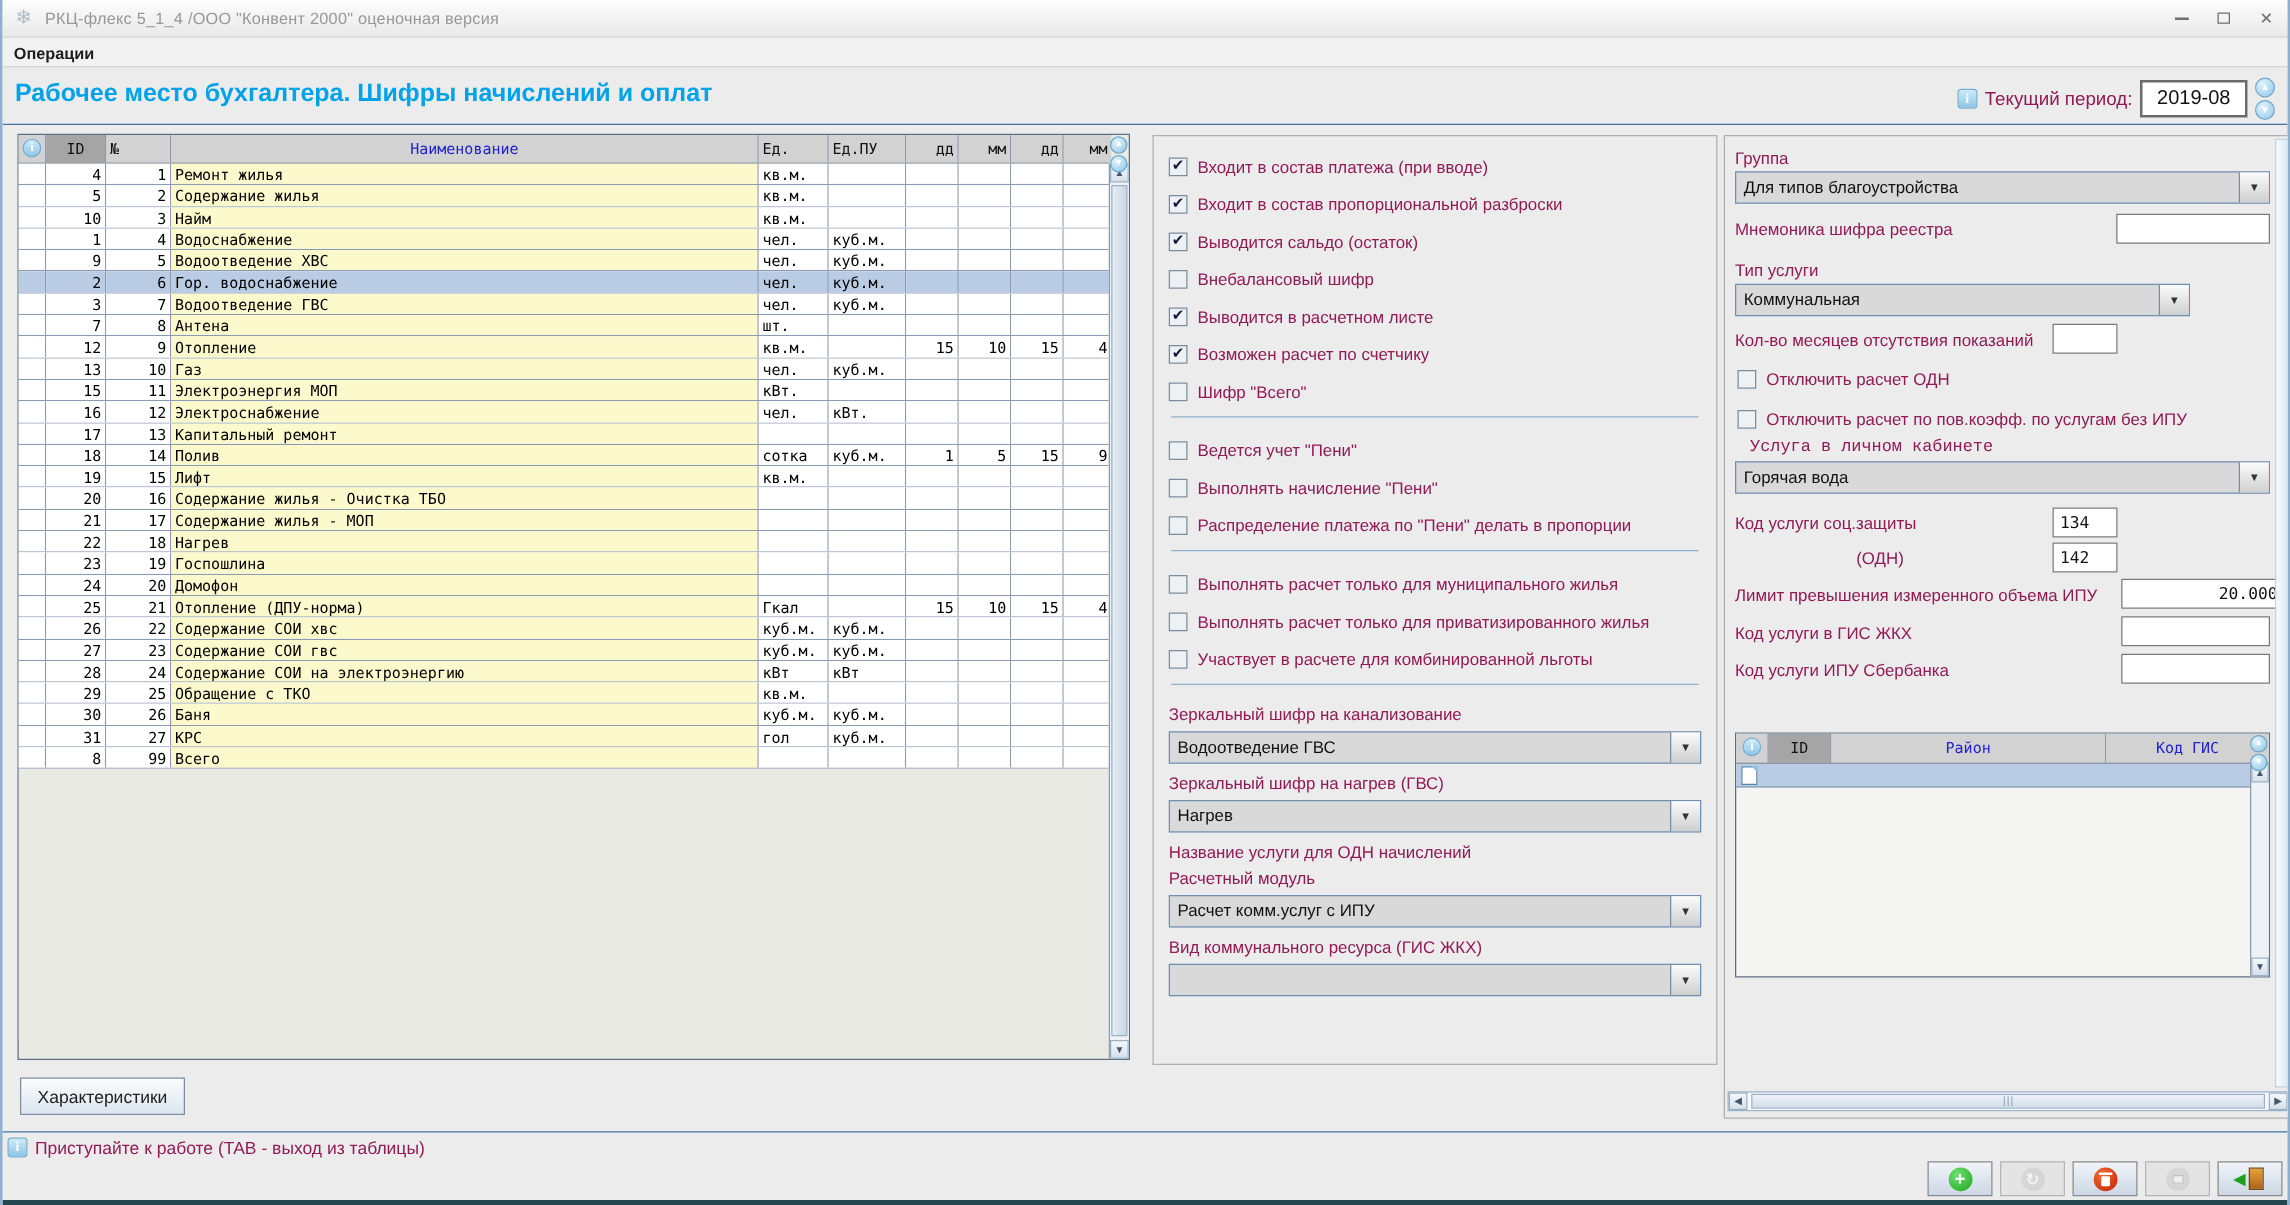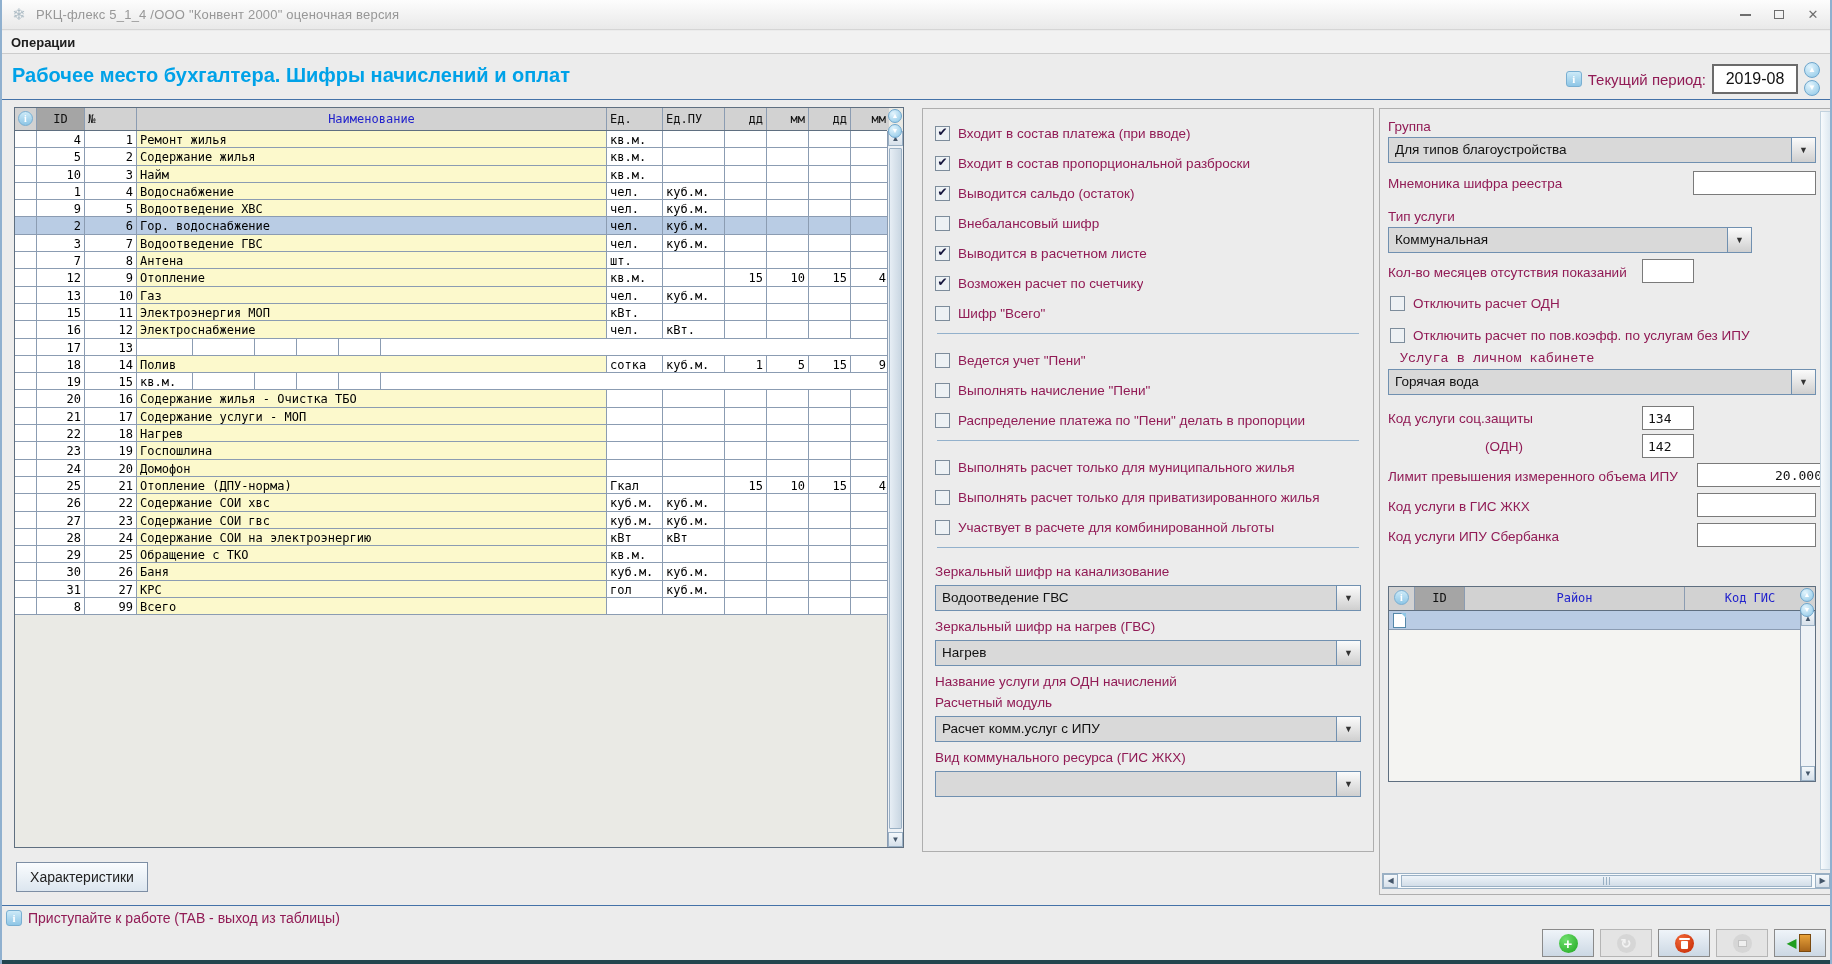--- a/index.html
+++ b/index.html
@@ -337,20 +337,21 @@
             <div class="tcell c-edpu">кВт.</div>
             <div class="tcell c-dd"></div>
             <div class="tcell c-mm"></div>
             <div class="tcell c-dd"></div>
             <div class="tcell c-mm2"></div>
           </div>
           <div class="trow">
             <div class="tcell c-icon"></div>
             <div class="tcell c-id">17</div>
             <div class="tcell c-num">13</div>
+            <div class="tcell c-name">Капитальный ремонт</div>
             <div class="tcell c-ed"></div>
             <div class="tcell c-edpu"></div>
             <div class="tcell c-dd"></div>
             <div class="tcell c-mm"></div>
             <div class="tcell c-dd"></div>
             <div class="tcell c-mm2"></div>
           </div>
           <div class="trow">
             <div class="tcell c-icon"></div>
             <div class="tcell c-id">18</div>
@@ -360,20 +361,21 @@
             <div class="tcell c-edpu">куб.м.</div>
             <div class="tcell c-dd">1</div>
             <div class="tcell c-mm">5</div>
             <div class="tcell c-dd">15</div>
             <div class="tcell c-mm2">9</div>
           </div>
           <div class="trow">
             <div class="tcell c-icon"></div>
             <div class="tcell c-id">19</div>
             <div class="tcell c-num">15</div>
+            <div class="tcell c-name">Лифт</div>
             <div class="tcell c-ed">кв.м.</div>
             <div class="tcell c-edpu"></div>
             <div class="tcell c-dd"></div>
             <div class="tcell c-mm"></div>
             <div class="tcell c-dd"></div>
             <div class="tcell c-mm2"></div>
           </div>
           <div class="trow">
             <div class="tcell c-icon"></div>
             <div class="tcell c-id">20</div>
@@ -383,21 +385,21 @@
             <div class="tcell c-edpu"></div>
             <div class="tcell c-dd"></div>
             <div class="tcell c-mm"></div>
             <div class="tcell c-dd"></div>
             <div class="tcell c-mm2"></div>
           </div>
           <div class="trow">
             <div class="tcell c-icon"></div>
             <div class="tcell c-id">21</div>
             <div class="tcell c-num">17</div>
-            <div class="tcell c-name">Содержание услуги - МОП</div>
+            <div class="tcell c-name">Содержание жилья - МОП</div>
             <div class="tcell c-ed"></div>
             <div class="tcell c-edpu"></div>
             <div class="tcell c-dd"></div>
             <div class="tcell c-mm"></div>
             <div class="tcell c-dd"></div>
             <div class="tcell c-mm2"></div>
           </div>
           <div class="trow">
             <div class="tcell c-icon"></div>
             <div class="tcell c-id">22</div>

